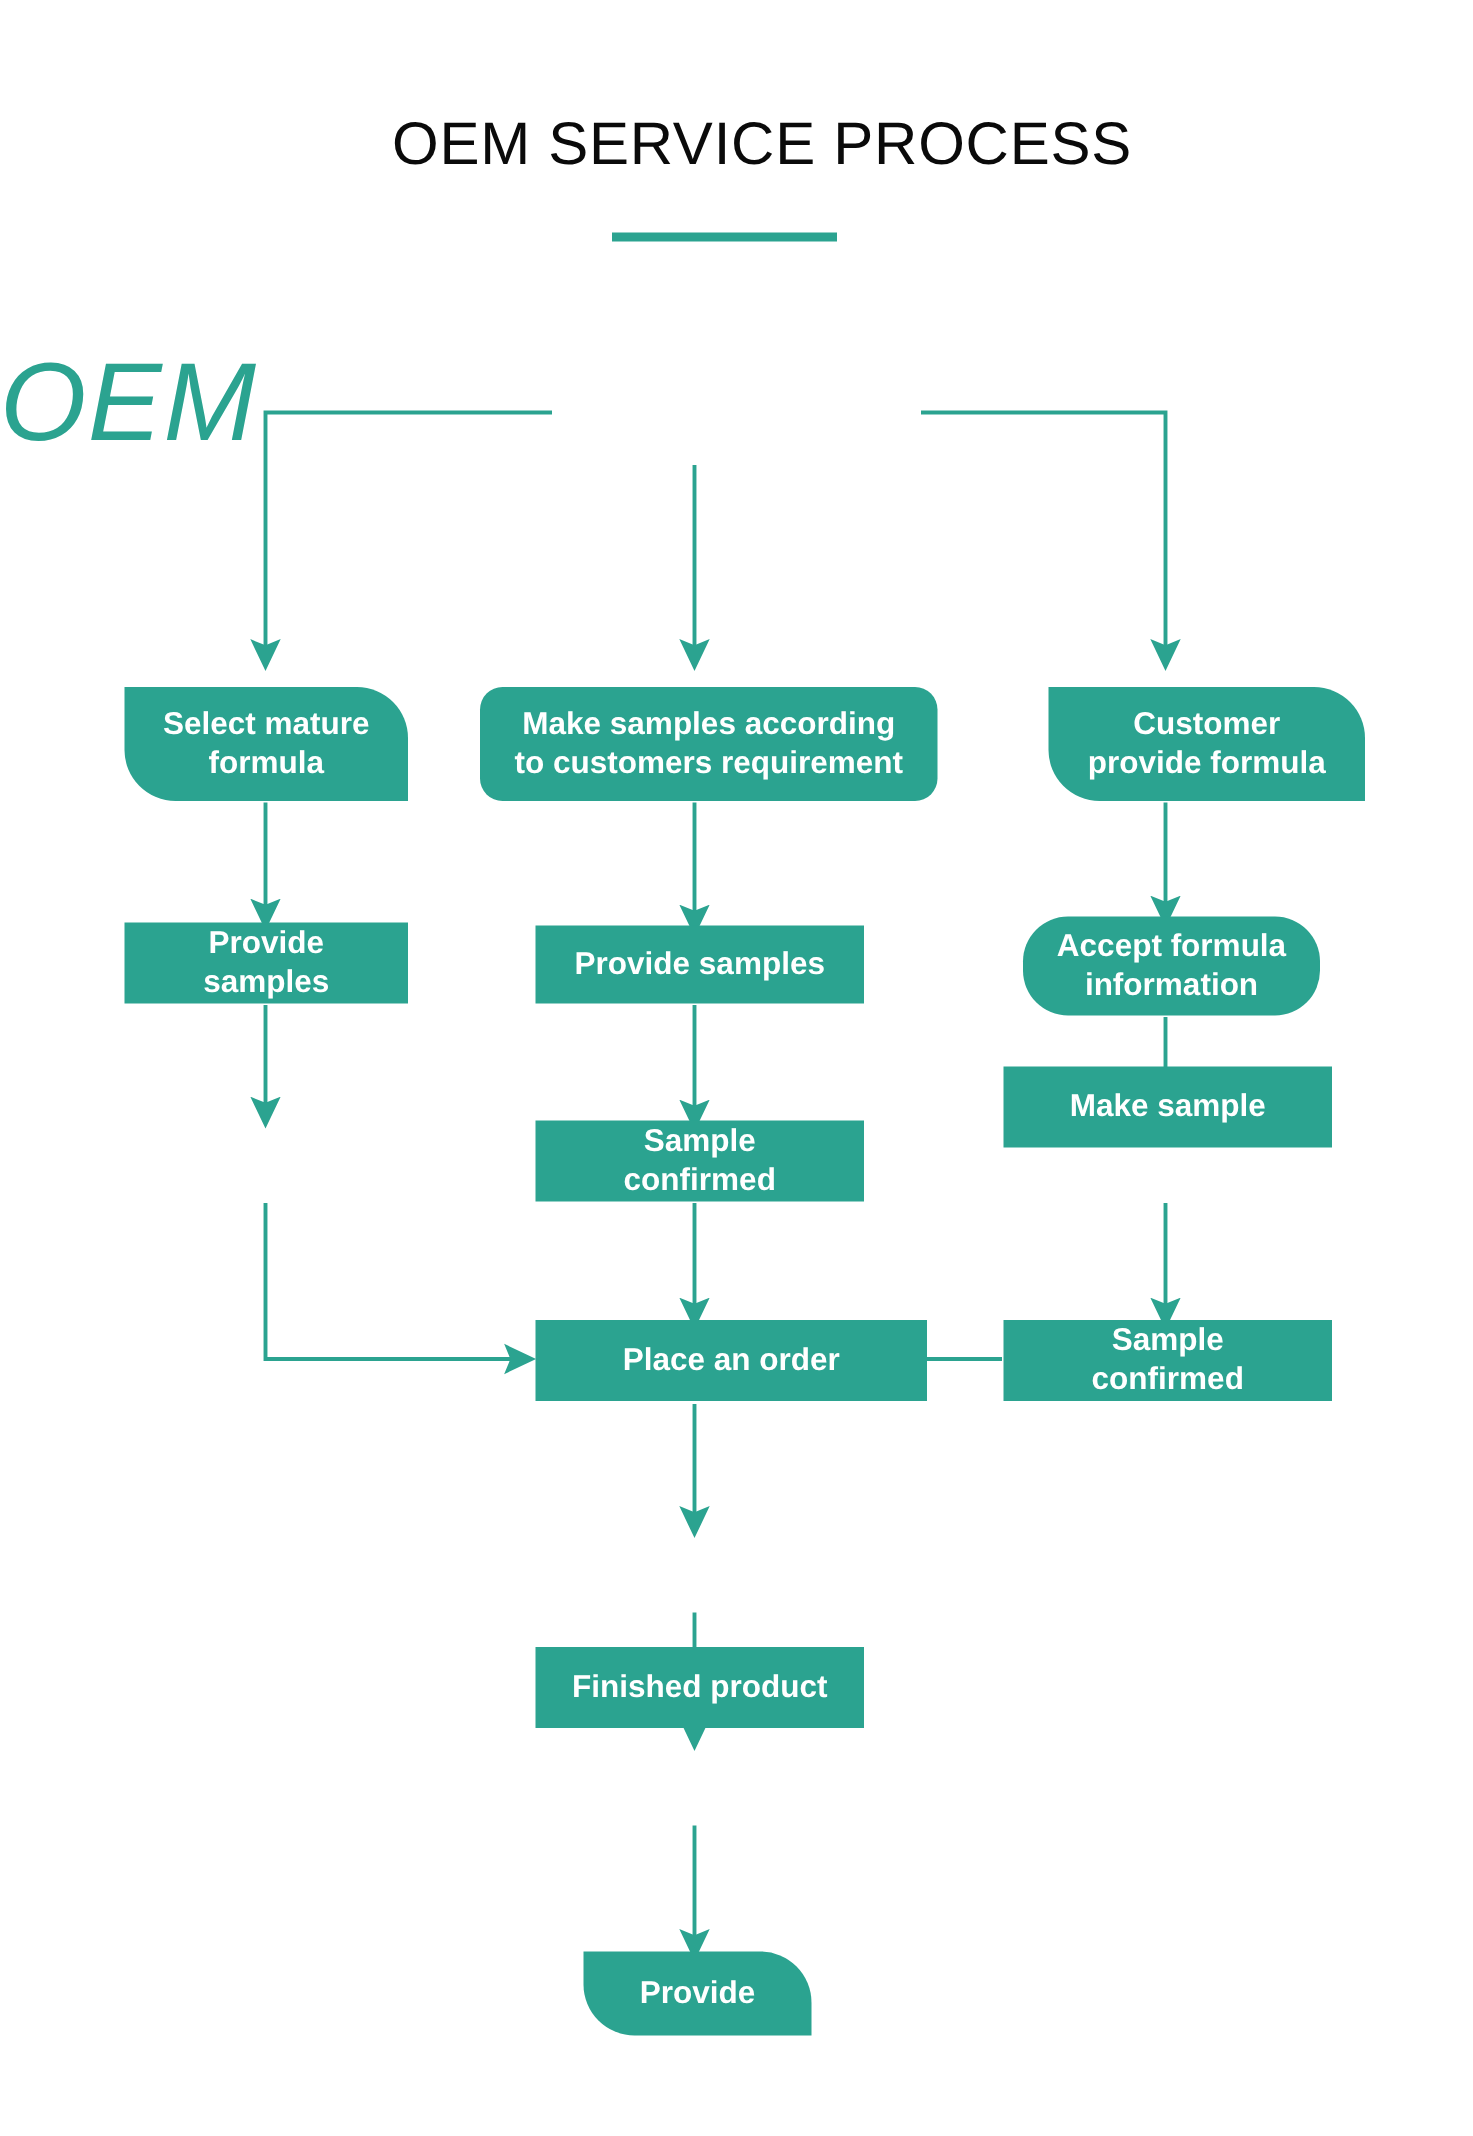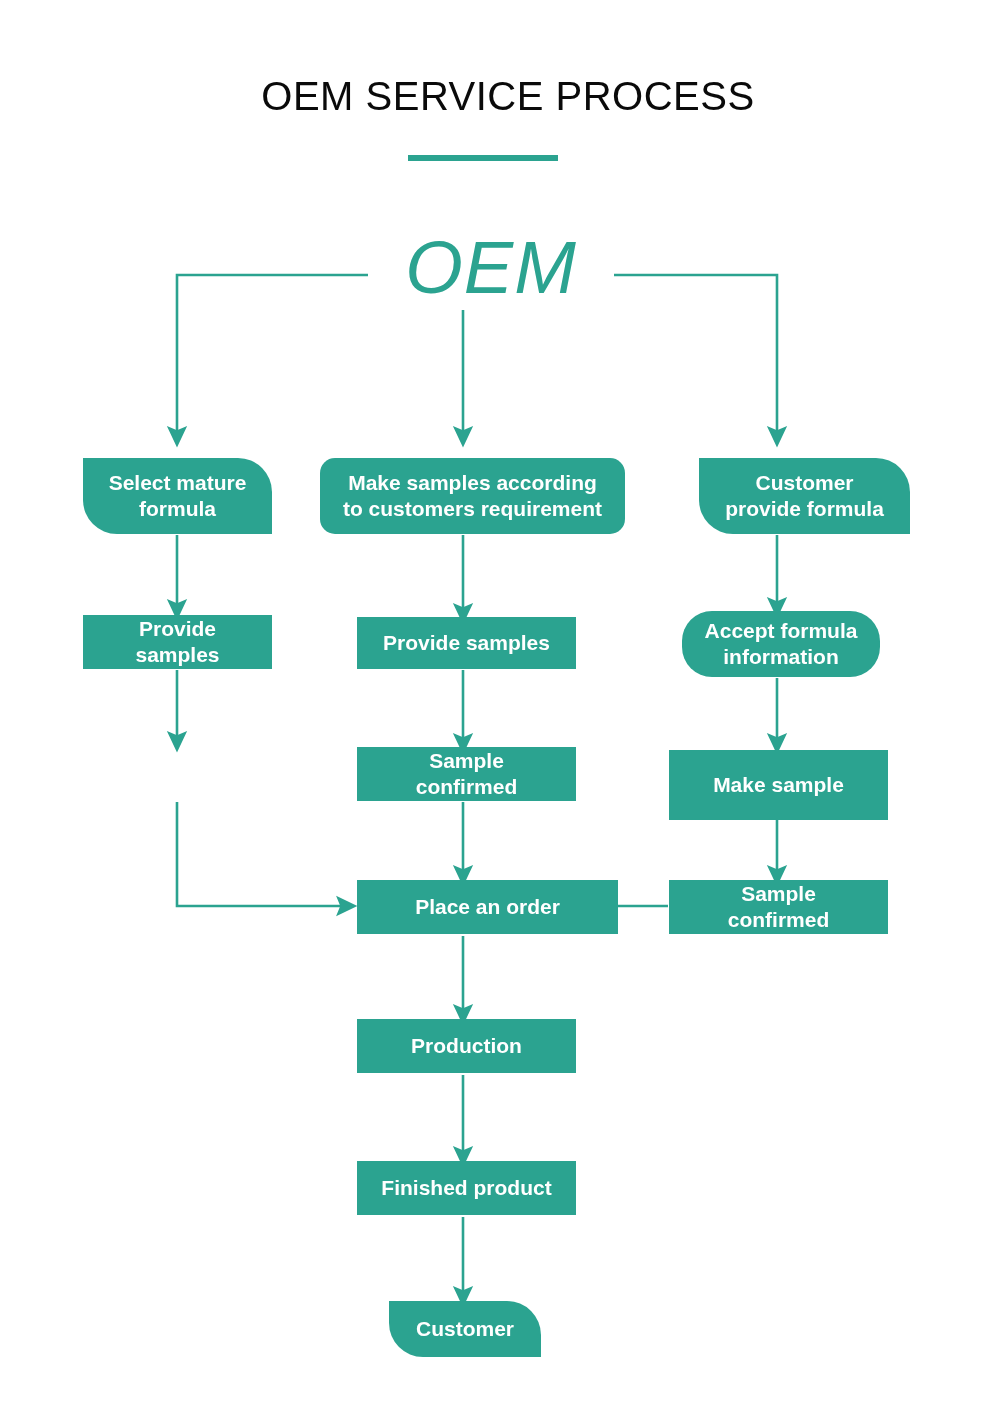--- a/index.html
+++ b/index.html
@@ -43,21 +43,21 @@
     height: 6px;
     background: #2BA390;
   }
 
   
   #oem-word {
     position: absolute;
     left: 0;
     top: 226px;
     width: 982px;
-    text-align: center;
+    text-align: left;
     font-family: "Liberation Sans", sans-serif;
     font-size: 74px;
     font-style: italic;
     font-weight: 400;
     color: #2BA390;
     letter-spacing: 1px;
     line-height: 84px;
     white-space: nowrap;
   }
 
@@ -147,36 +147,33 @@
   </div>
   <div class="node" style="left:357px; top:617px; width:219px; height:52px;">
     <span>Provide samples</span>
   </div>
   <div class="node" style="left:357px; top:747px; width:219px; height:54px;">
     <span>Sample confirmed</span>
   </div>
   <div class="node" style="left:357px; top:880px; width:261px; height:54px;">
     <span>Place an order</span>
   </div>
-  <div class="node" style="left:357px; top:1019px; width:219px; height:54px;">
-    <span>Production</span>
-  </div>
-  <div class="node" style="left:357px; top:1161px; width:219px; height:54px;">
+  <div class="node" style="left:357px; top:1098px; width:219px; height:54px;">
     <span>Finished product</span>
   </div>
   <div class="node leaf" style="left:389px; top:1301px; width:152px; height:56px;">
-    <span>Customer</span>
+    <span>Provide</span>
   </div>
 
   <div class="node leaf" style="left:671px; top:458px; width:211px; height:76px;margin-left:28px;">
     <span>Customer provide formula</span>
   </div>
   <div class="node" style="left:682px; top:611px; width:198px; height:66px;border-radius:30px;">
     <span>Accept formula information</span>
   </div>
-  <div class="node" style="left:669px; top:750px; width:219px; height:70px;">
+  <div class="node" style="left:669px; top:711px; width:219px; height:54px;">
     <span>Make sample</span>
   </div>
   <div class="node" style="left:669px; top:880px; width:219px; height:54px;">
     <span>Sample confirmed</span>
   </div>
 
 </div>
 
 </body></html>

